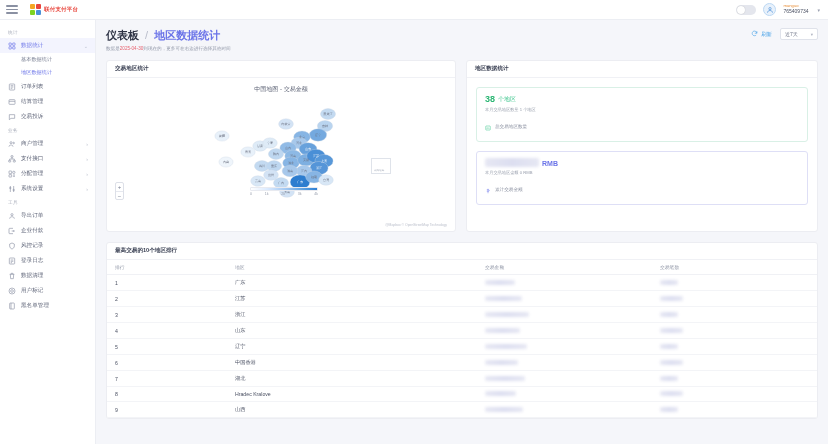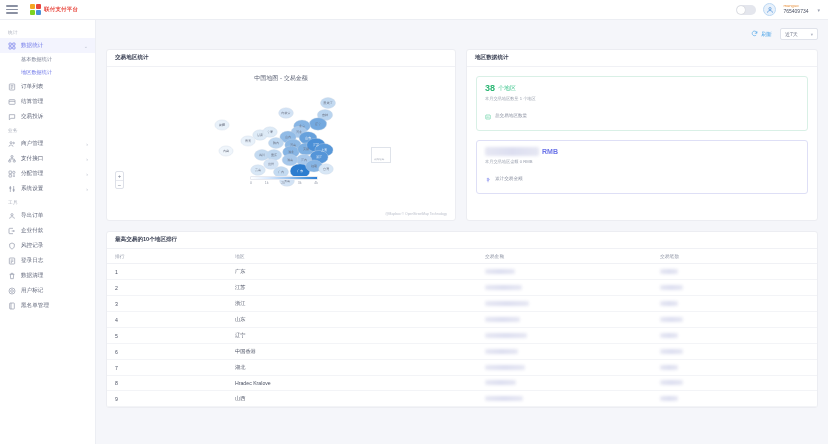--- a/index.html
+++ b/index.html
@@ -131,21 +131,21 @@
   .map-credit { position: absolute; right: 8px; bottom: 4px; font-size: 3.4px; color: #bcc0cc; }
   .map-inset {
     position: absolute; right: 64px; bottom: 36px;
     width: 20px; height: 16px; border: 1px solid #dfe3ea; background: #fff;
   }
   .map-inset span { position: absolute; bottom: 1px; left: 2px; font-size: 2.6px; color: #aab0bd; }
 
   .stats-body { padding: 9px 9px 0 9px; height: 153px; }
   .stat-box { border: 1px solid #d9f0e6; border-radius: 3px; padding: 6px 8px 6px 8px; background: #fff; }
   .stat-box + .stat-box { margin-top: 9px; border-color: #dedff6; }
-  .stat-main { display: flex; align-items: center; gap: 3px; }
+  .stat-main { display: flex; align-items: flex-end; gap: 3px; }
   .stat-num { font-size: 9px; font-weight: bold; color: #2bb673; }
   .stat-unit { font-size: 6px; color: #39c48a; }
   .stat-sub { margin-top: 3px; font-size: 4.2px; color: #9aa0ae; }
   .stat-foot { margin-top: 5px; display: flex; align-items: center; gap: 4px; }
   .stat-foot svg { width: 6px; height: 6px; }
   .stat-foot-text { font-size: 4.6px; color: #8b91a1; }
   .stat-green svg { color: #39c48a; }
   .stat-purple .stat-unit { color: #6b74e8; font-weight: bold; font-size: 7px; }
   .stat-purple svg { color: #6b74e8; }
   .masked {
@@ -379,20 +379,30 @@
             <path d="M9 3v18"></path>
         </svg>
       </span>
       <span class="nav-label">黑名单管理</span>
     </div>
   </div>
 
   <div class="main">
 
     <div class="page-head">
+      <div>
+        <div class="page-title">
+          <span>仪表板</span>
+          <span class="sep">/</span>
+          <span class="crumb">地区数据统计</span>
+        </div>
+        <div class="page-sub">
+          <span>数据是</span><span class="hl">2025-04-30</span><span>到现在的，更多可在右边进行选择其他时间</span>
+        </div>
+      </div>
       <div class="head-actions">
         <div class="refresh-btn">
           <span>
             <svg viewBox="0 0 24 24" fill="none" stroke="#4aa3e8" stroke-width="2.2">
               <path d="M20 11a8 8 0 1 0-2.3 6.3"></path>
                 <path d="M20 4v7h-7"></path>
             </svg>
           </span>
           <span>刷新</span>
         </div>

